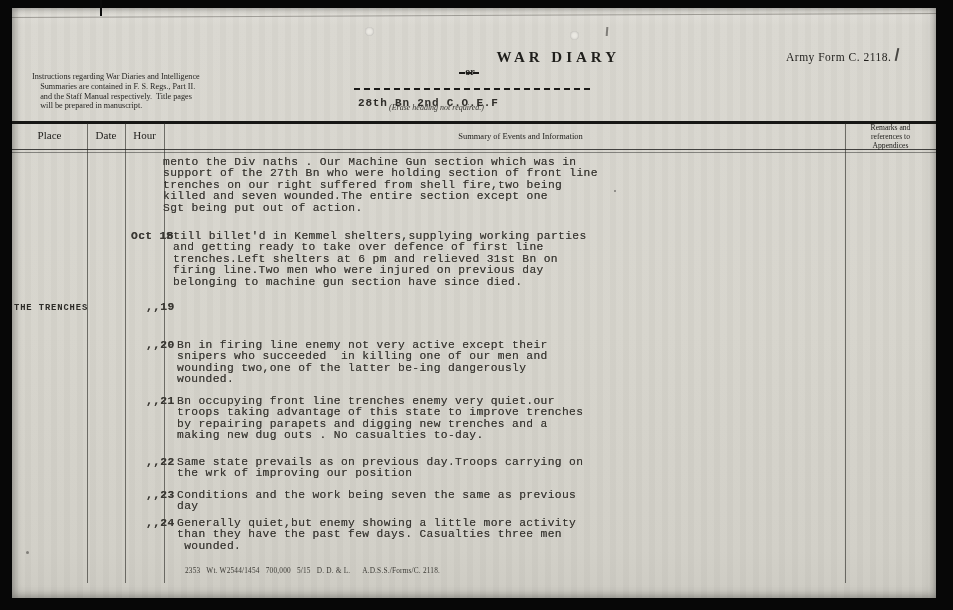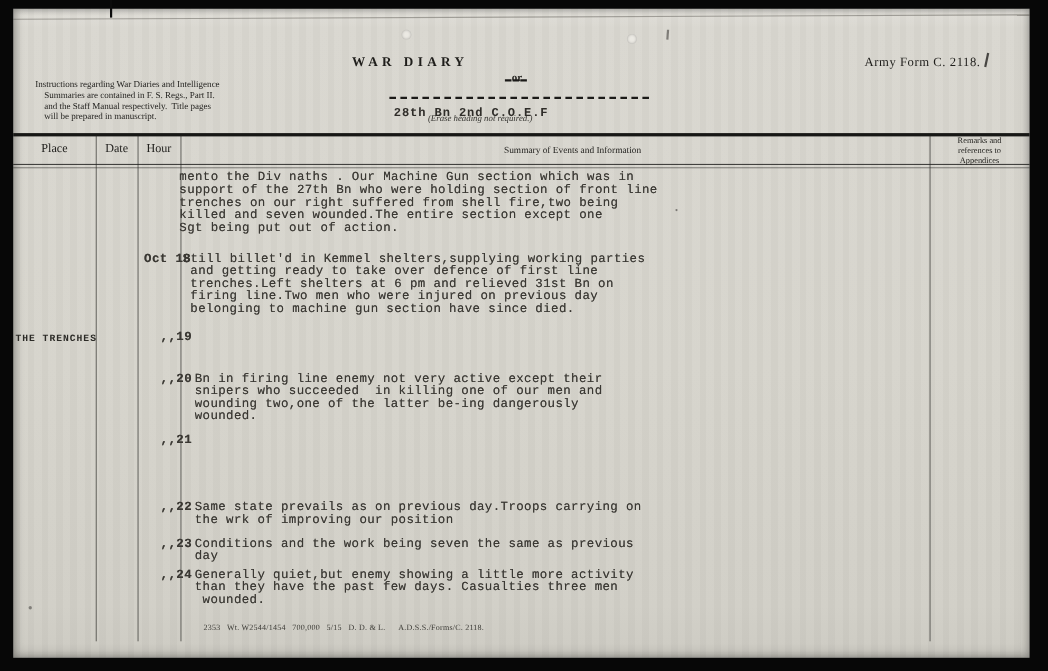--- a/index.html
+++ b/index.html
@@ -14,22 +14,22 @@
   .crease{position:absolute;left:12px;top:15px;width:924px;height:1px;
           background:rgba(45,43,38,0.35);transform:rotate(-0.25deg);}
   .hole{position:absolute;width:9px;height:9px;border-radius:50%;background:#ebe9e3;
         box-shadow:inset 0 0 2.5px rgba(0,0,0,0.3);}
   .hole.left{left:365px;top:27px;} .hole.right{left:570px;top:31px;}
 
   .print{color:#1f1e1b;}
   .army-form{position:absolute;left:786px;top:51px;font-size:11.5px;letter-spacing:0.5px;}
   .instructions{position:absolute;left:32px;top:72px;font-size:8.2px;line-height:9.8px;
                 white-space:pre;color:#262522;}
-  .war-diary{position:absolute;left:320px;top:49px;width:300px;text-align:left;
-             font-size:12px;font-weight:bold;letter-spacing:4px;}
+  .war-diary{position:absolute;left:320px;top:49px;width:300px;text-align:right;
+             font-size:15px;font-weight:bold;letter-spacing:4px;}
   .or-label{position:absolute;left:320px;top:66px;width:300px;text-align:center;
             font-size:10px;font-weight:bold;}
   .intel{position:absolute;left:320px;top:78px;width:300px;text-align:center;
          font-size:15px;font-weight:bold;letter-spacing:2.5px;}
   .intel-strike{position:absolute;left:354px;top:88px;width:236px;height:0;
                 border-top:2.5px dashed #1b1a18;}
   .or-strike{position:absolute;left:459px;top:71.5px;width:20px;height:0;
              border-top:2px dashed #1b1a18;}
   .unit-typed{position:absolute;left:358px;top:97px;
               font-family:"Liberation Mono",monospace;font-size:11px;letter-spacing:0.8px;
@@ -138,20 +138,24 @@
 
   <div class="typed hr h2">,,19</div>
 
   <div class="typed hr h3">,,20</div>
   <div class="typed txt t3">Bn in firing line enemy not very active except their
 snipers who succeeded  in killing one of our men and
 wounding two,one of the latter be-ing dangerously
 wounded.</div>
 
   <div class="typed hr h4">,,21</div>
+  <div class="typed txt t4">Bn occupying front line trenches enemy very quiet.our
+troops taking advantage of this state to improve trenches
+by repairing parapets and digging new trenches and a
+making new dug outs . No casualties to-day.</div>
 
   <div class="typed hr h5">,,22</div>
   <div class="typed txt t5">Same state prevails as on previous day.Troops carrying on
 the wrk of improving our position</div>
 
   <div class="typed hr h6">,,23</div>
   <div class="typed txt t6">Conditions and the work being seven the same as previous
 day</div>
 
   <div class="typed hr h7">,,24</div>

